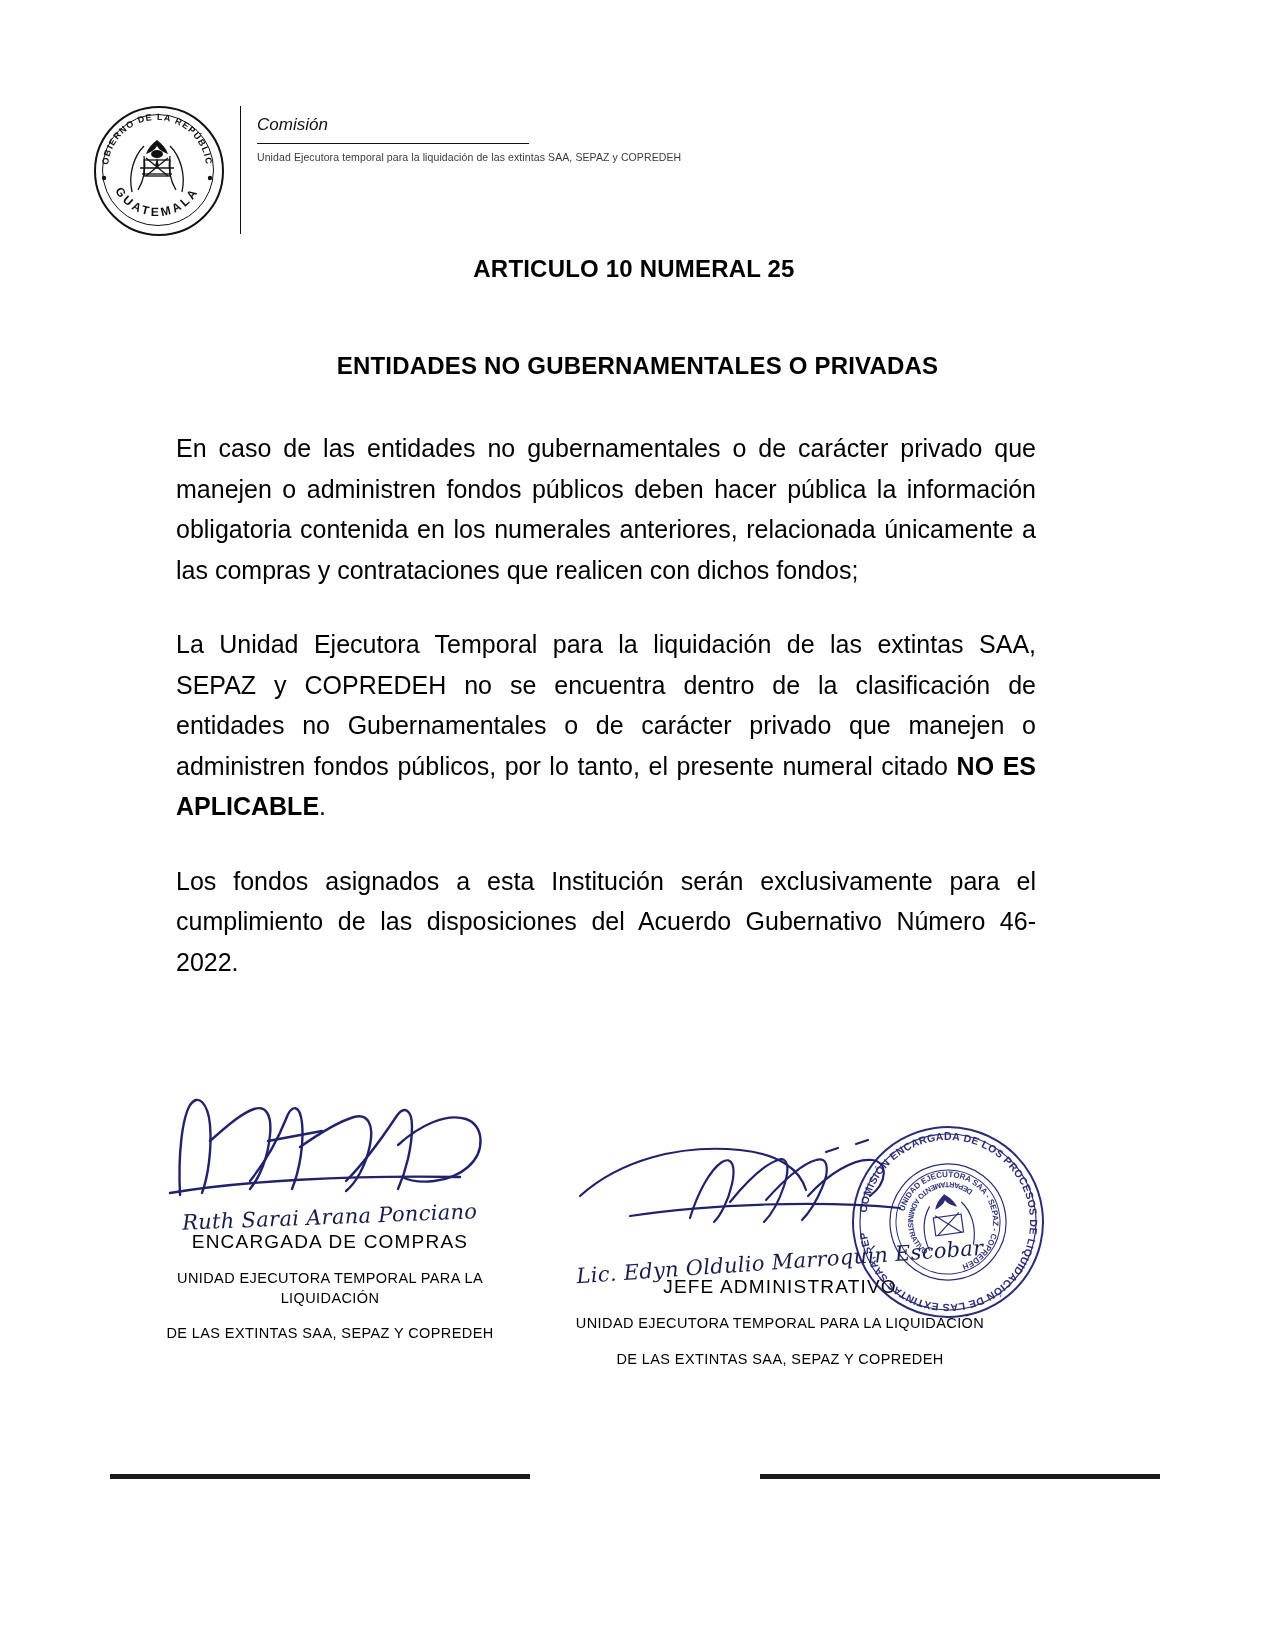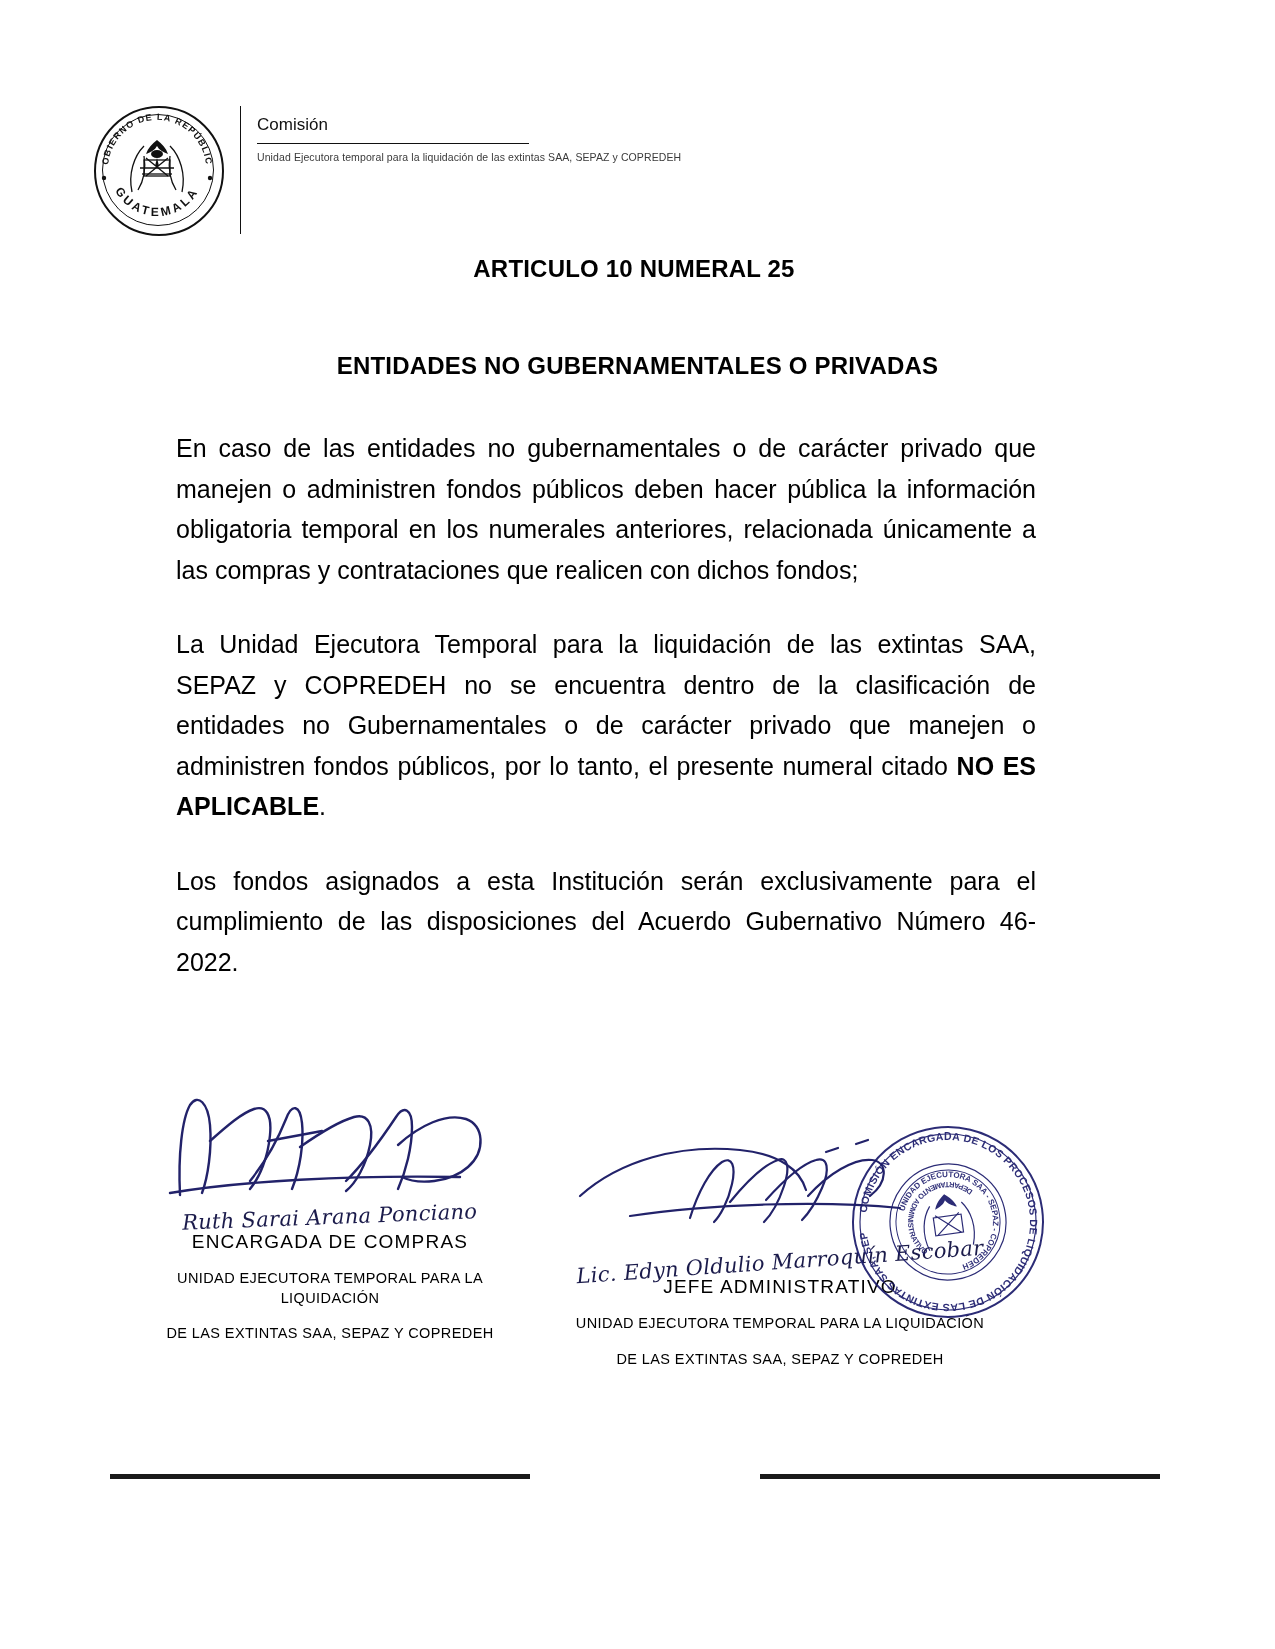--- a/index.html
+++ b/index.html
@@ -75,20 +75,21 @@
     margin: 6px 16px 6px 14px;
     min-height: 128px;
   }
   .lh-text {
     padding-top: 14px;
     line-height: 1.28;
   }
   .lh-line-1 {
     font-size: 17px;
     color: #111;
+    font-style: italic;
   }
   .lh-line-2 {
     font-size: 17px;
     font-weight: bold;
     color: #111;
   }
   .lh-rule {
     width: 272px;
     height: 1px;
     background: #111;
@@ -277,21 +278,21 @@
       <div class="lh-line-1">Comisión</div>
       <div class="lh-rule"></div>
       <div class="lh-sub">Unidad Ejecutora temporal para la liquidación de las extintas SAA, SEPAZ y COPREDEH</div>
     </div>
   </div>
 
   <div class="title-main">ARTICULO 10 NUMERAL 25</div>
   <div class="title-sub">ENTIDADES NO GUBERNAMENTALES O PRIVADAS</div>
 
   <div class="body-block">
-    <p class="para">En caso de las entidades no gubernamentales o de carácter privado que manejen o administren fondos públicos deben hacer pública la información obligatoria temporal en los numerales anteriores, relacionada únicamente a las compras y contrataciones que realicen con dichos fondos;</p>
+    <p class="para">En caso de las entidades no gubernamentales o de carácter privado que manejen o administren fondos públicos deben hacer pública la información obligatoria contenida en los numerales anteriores, relacionada únicamente a las compras y contrataciones que realicen con dichos fondos;</p>
     <p class="para"><span>La Unidad Ejecutora Temporal para la liquidación de las extintas SAA, SEPAZ y COPREDEH no se encuentra dentro de la clasificación de entidades no Gubernamentales o de carácter privado que manejen o administren fondos públicos, por lo tanto, el presente numeral citado </span><b>NO ES APLICABLE</b><span>.</span></p>
     <p class="para">Los fondos asignados a esta Institución serán exclusivamente para el cumplimiento de las disposiciones del Acuerdo Gubernativo Número 46-2022.</p>
   </div>
 
   <div class="sig-left">
     <div class="sig-ink">
       <svg width="360" height="120" viewBox="0 0 360 120">
         <g fill="none" stroke="#22226a" stroke-width="2.4" stroke-linecap="round">
           <path d="M30 110 C 28 70, 32 34, 40 20 C 48 8, 58 18, 60 40 C 62 64, 58 92, 52 108"></path>
           <path d="M60 56 C 78 40, 92 28, 104 24 C 116 20, 122 30, 120 50 C 118 72, 110 92, 100 104"></path>

